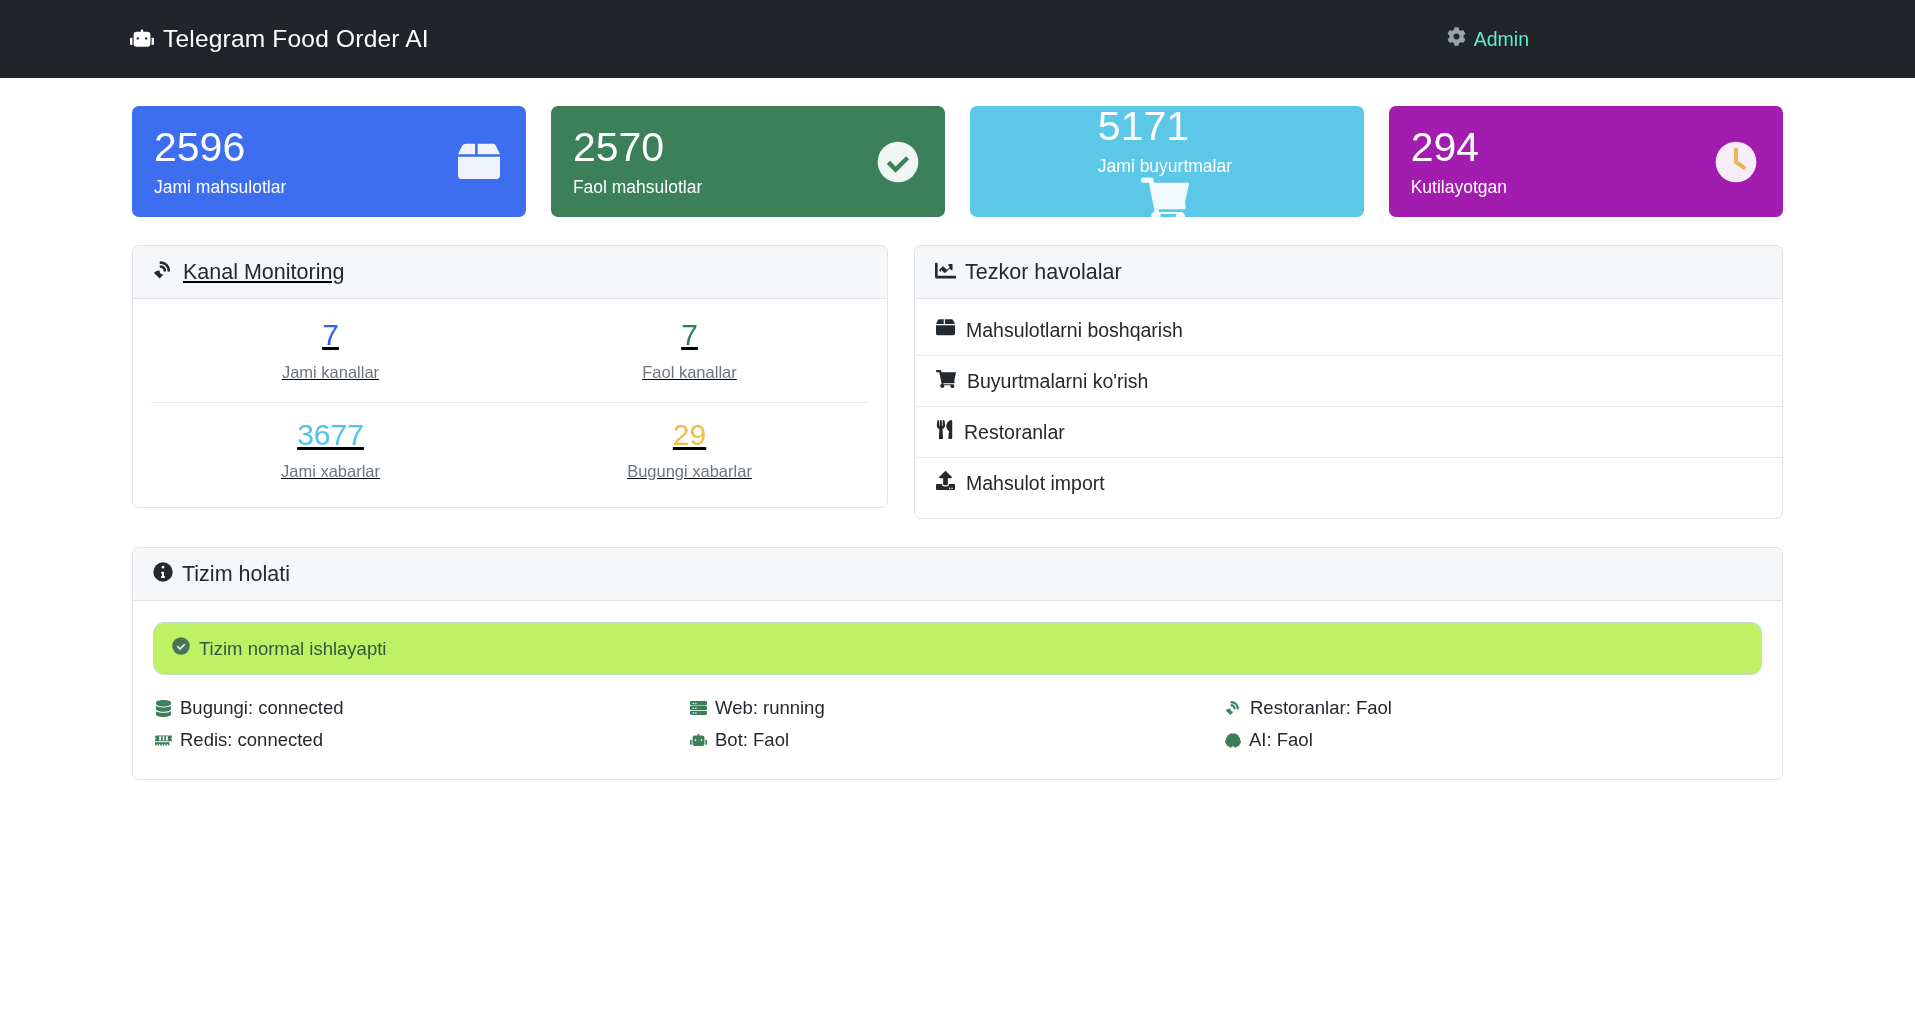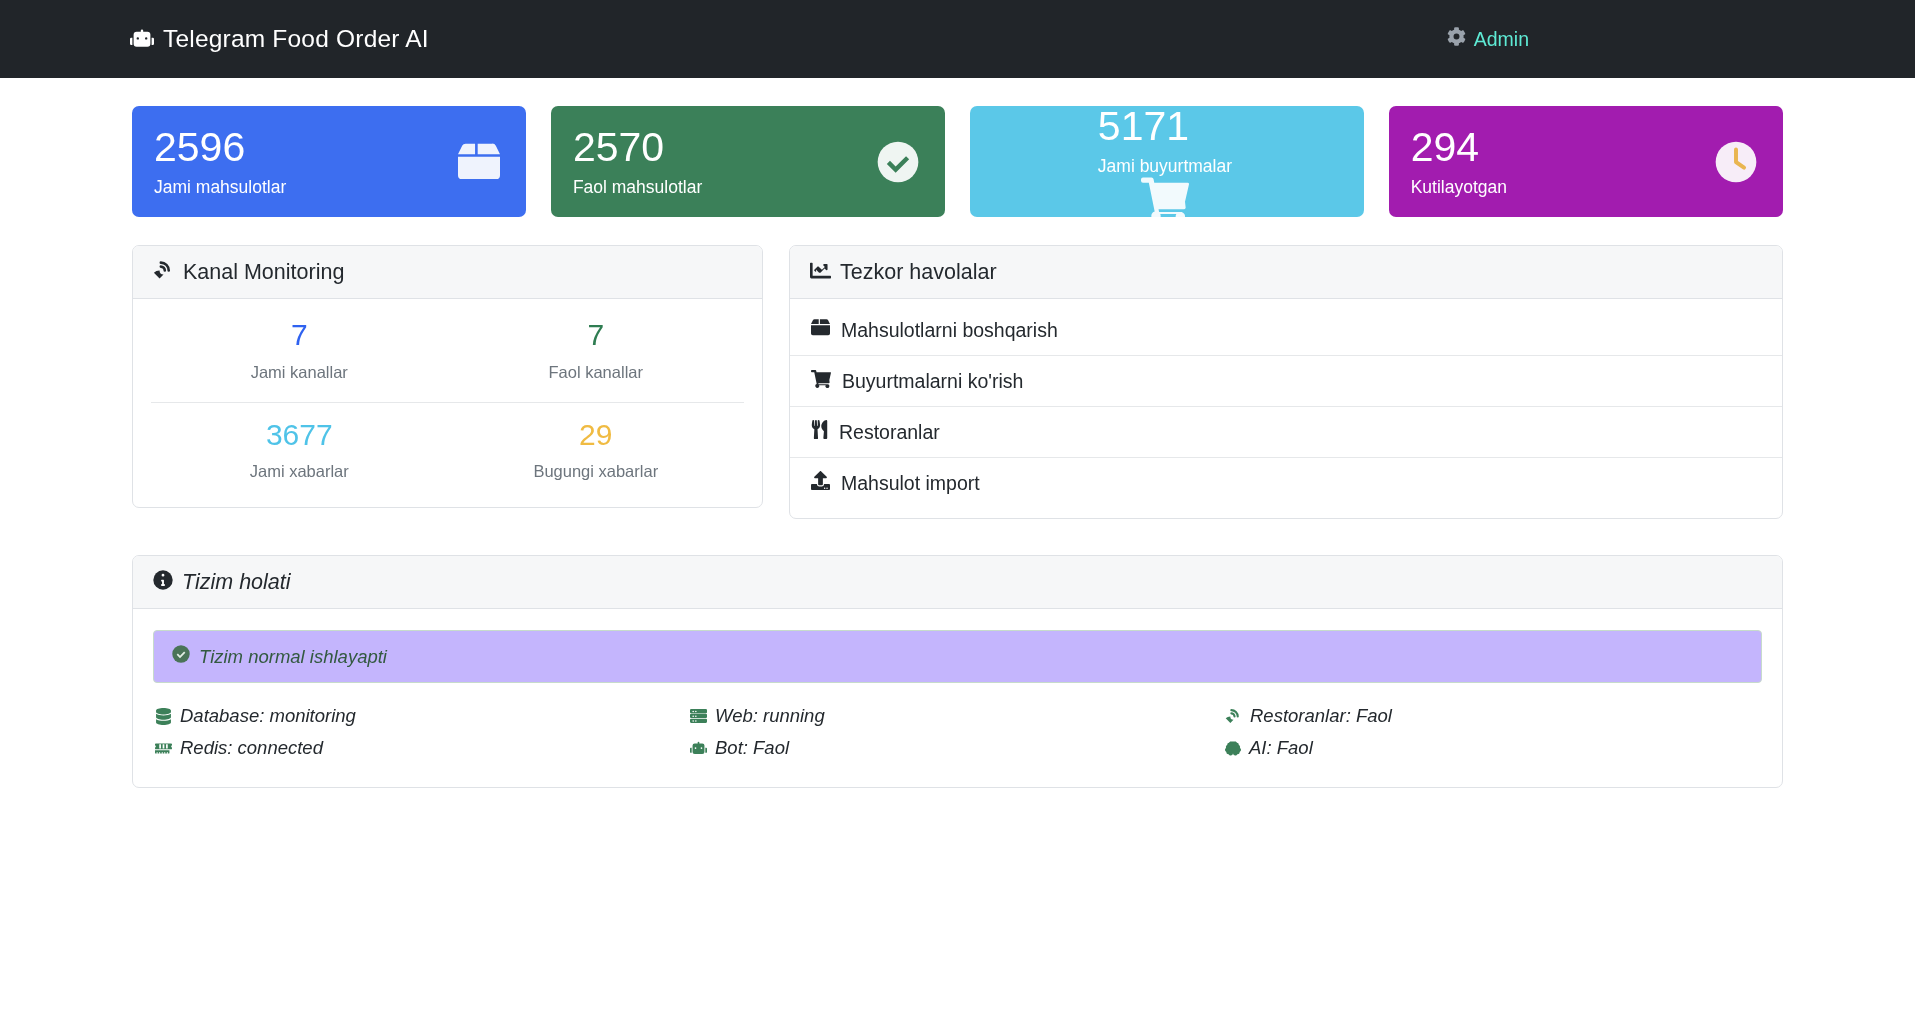--- a/index.html
+++ b/index.html
@@ -96,21 +96,21 @@
     align-items: center;
     gap: 9px;
     padding: 0 20px;
   }
   .panel-head .t {
     font-size: 21.5px;
     color: #24292e;
   }
   .panel-body { padding: 20px; }
 
-  .col-left  { width: 631px; }
+  .col-left  { width: 756px; text-decoration: underline; }
   .col-right { flex: 1 1 auto; }
 
   
   .mgrid {
     display: grid;
     grid-template-columns: 1fr 1fr;
     padding: 4px 18px 6px 18px;
   }
   .mcell {
     text-align: center;
@@ -141,25 +141,25 @@
     padding: 13px 20px 13px 21px;
     font-size: 19.5px;
     color: #24292e;
     border-bottom: 1px solid #e6e8ea;
     text-decoration: none;
     cursor: pointer;
   }
   .qitem:last-child { border-bottom: none; }
 
   
-  .sys { margin-top: 36px; font-style: italic; }
+  .sys { margin-top: 28px; }
   .alert {
-    background: #c4b5fd;
+    background: #bef264;
     border: 1px solid #c7dbcb;
-    border-radius: 4px;
+    border-radius: 11px;
     padding: 14px 18px;
     display: flex;
     align-items: center;
     gap: 9px;
     color: #335940;
     font-size: 18.5px;
     margin: 1px 0 22px 0;
   }
   .statgrid {
     display: grid;
@@ -360,21 +360,21 @@
       </div>
 
       <div class="statgrid">
 
         <div class="stat">
           <span class="gi">
             <svg width="17" height="17" viewBox="0 0 448 512" fill="#3c8059">
               <path d="M448 73.1v45.8c0 40.4-100.3 73.1-224 73.1S0 159.3 0 118.9V73.1C0 32.7 100.3 0 224 0s224 32.7 224 73.1zM448 176v102.9c0 40.4-100.3 73.1-224 73.1S0 319.3 0 278.9V176c48.1 33.1 136.2 48.6 224 48.6S399.9 209.1 448 176zm0 160v102.9c0 40.4-100.3 73.1-224 73.1S0 479.3 0 438.9V336c48.1 33.1 136.2 48.6 224 48.6S399.9 369.1 448 336z"></path>
             </svg>
           </span>
-          <span>Database: monitoring</span>
+          <span>Bugungi: connected</span>
         </div>
 
         <div class="stat">
           <span class="gi">
             <svg width="17" height="17" viewBox="0 0 512 512" fill="#3c8059">
               <path d="M480 160H32a32 32 0 01-32-32V64a32 32 0 0132-32h448a32 32 0 0132 32v64a32 32 0 01-32 32zm-384-80a24 24 0 100 48 24 24 0 000-48zm80 0a24 24 0 100 48 24 24 0 000-48zm304 224H32a32 32 0 01-32-32v-64a32 32 0 0132-32h448a32 32 0 0132 32v64a32 32 0 01-32 32zm-384-80a24 24 0 100 48 24 24 0 000-48zm80 0a24 24 0 100 48 24 24 0 000-48zm304 224H32a32 32 0 01-32-32v-64a32 32 0 0132-32h448a32 32 0 0132 32v64a32 32 0 01-32 32zm-384-80a24 24 0 100 48 24 24 0 000-48zm80 0a24 24 0 100 48 24 24 0 000-48z"></path>
             </svg>
           </span>
           <span>Web: running</span>
         </div>

